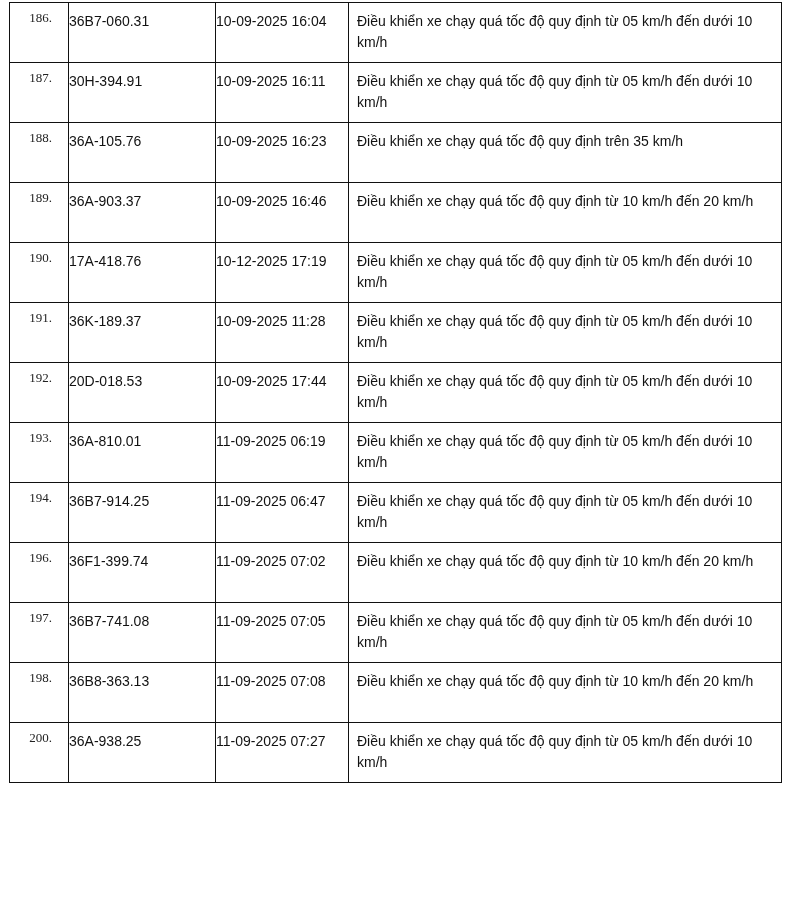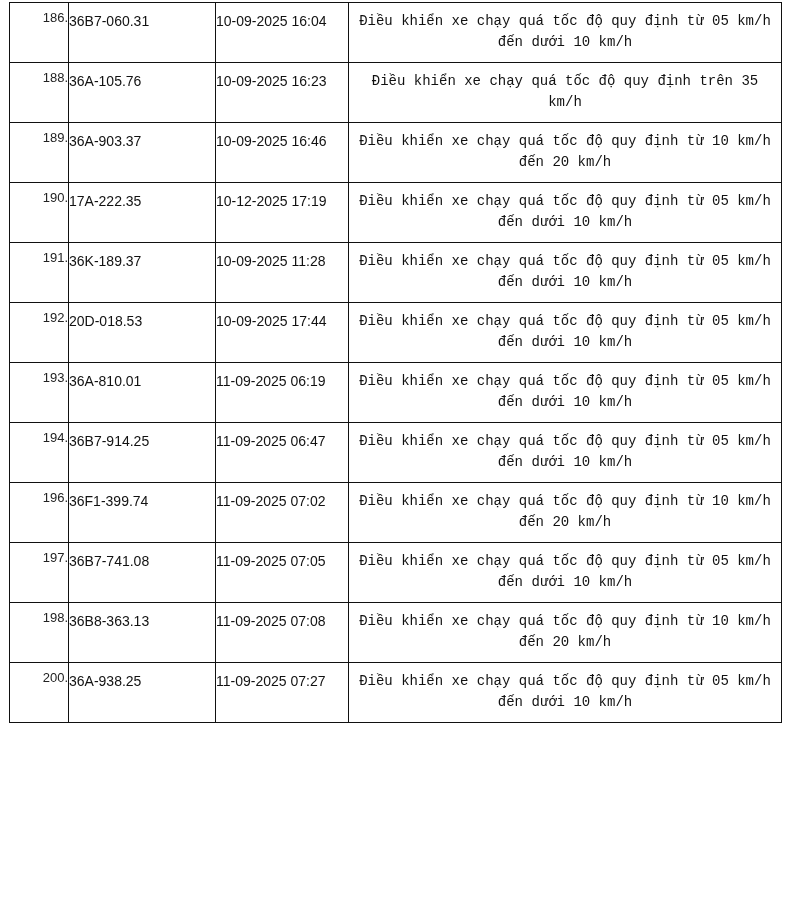--- a/index.html
+++ b/index.html
@@ -32,34 +32,34 @@
       line-height: 21px;
       vertical-align: top;
       padding: 0;
     }
     col.c-stt { width: 59px; }
     col.c-plate { width: 147px; }
     col.c-time { width: 133px; }
     col.c-desc { width: 433px; }
 
     td.stt {
-      text-align: right;
+      text-align: center;
       padding: 6px 0 0 3px !important;
       font-size: 13px !important;
       line-height: 18px !important;
       color: #222;
+      font-family: Liberation Serif, serif;
     }
     td.plate, td.time {
       text-align: left;
       padding-top: 8px !important;
     }
     td.desc {
-      text-align: center;
+      text-align: left;
       padding: 8px 8px 0 8px !important;
-      font-family: Liberation Mono, monospace;
     }
     tr.two-line td { height: 60px; box-sizing: border-box; }
     tr.one-line td { height: 60px; box-sizing: border-box; }
   </style>
 </head>
 <body>
 
 <div class="table-wrap">
   <table class="violations">
     <colgroup>
@@ -68,35 +68,41 @@
       <col class="c-time">
       <col class="c-desc">
     </colgroup>
     <tbody>
       <tr class="two-line">
         <td class="stt">186.</td>
         <td class="plate">36B7-060.31</td>
         <td class="time">10-09-2025 16:04</td>
         <td class="desc">Điều khiển xe chạy quá tốc độ quy định từ 05 km/h đến dưới 10 km/h</td>
       </tr>
+      <tr class="two-line">
+        <td class="stt">187.</td>
+        <td class="plate">30H-394.91</td>
+        <td class="time">10-09-2025 16:11</td>
+        <td class="desc">Điều khiển xe chạy quá tốc độ quy định từ 05 km/h đến dưới 10 km/h</td>
+      </tr>
       <tr class="one-line">
         <td class="stt">188.</td>
         <td class="plate">36A-105.76</td>
         <td class="time">10-09-2025 16:23</td>
         <td class="desc">Điều khiển xe chạy quá tốc độ quy định trên 35 km/h</td>
       </tr>
       <tr class="one-line">
         <td class="stt">189.</td>
         <td class="plate">36A-903.37</td>
         <td class="time">10-09-2025 16:46</td>
         <td class="desc">Điều khiển xe chạy quá tốc độ quy định từ 10 km/h đến 20 km/h</td>
       </tr>
       <tr class="two-line">
         <td class="stt">190.</td>
-        <td class="plate">17A-222.35</td>
+        <td class="plate">17A-418.76</td>
         <td class="time">10-12-2025 17:19</td>
         <td class="desc">Điều khiển xe chạy quá tốc độ quy định từ 05 km/h đến dưới 10 km/h</td>
       </tr>
       <tr class="two-line">
         <td class="stt">191.</td>
         <td class="plate">36K-189.37</td>
         <td class="time">10-09-2025 11:28</td>
         <td class="desc">Điều khiển xe chạy quá tốc độ quy định từ 05 km/h đến dưới 10 km/h</td>
       </tr>
       <tr class="two-line">

